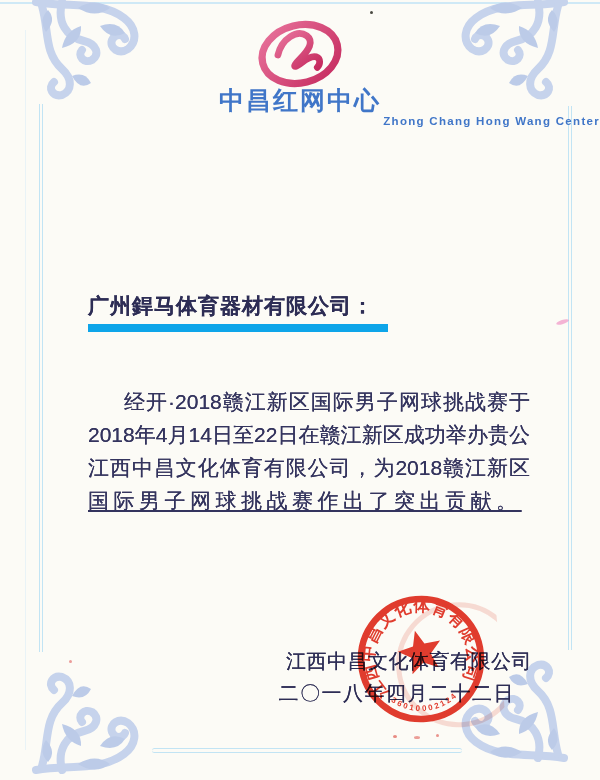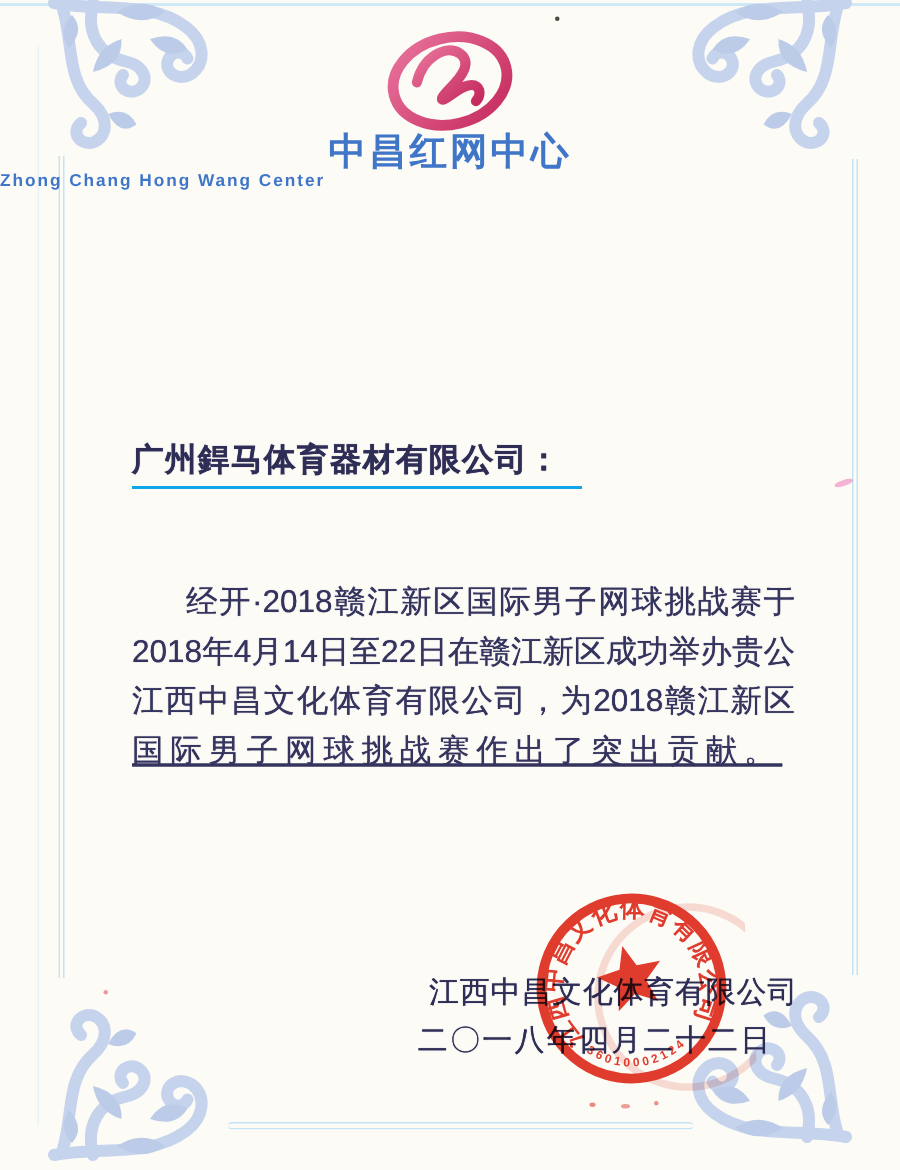--- a/index.html
+++ b/index.html
@@ -25,31 +25,31 @@
   .ornament { position:absolute; width:114px; height:114px; z-index:1; }
   .ornament.tl { left:28px;  top:-4px;  }
   .ornament.tr { left:458px; top:-4px;  transform:scaleX(-1); }
   .ornament.bl { left:28px;  top:662px; transform:scaleY(-1); }
   .ornament.br { left:458px; top:650px; transform:scale(-1,-1); }
 
   
   .logo { position:absolute; left:252px; top:14px; width:96px; height:80px; z-index:2; }
   .org-cn { position:absolute; left:0; right:0; top:84px; text-align:center;
     font-size:25px; font-weight:700; letter-spacing:2px; color:#4076c8; z-index:2; }
-  .org-en { position:absolute; left:0; right:0; top:115px; text-align:left;
+  .org-en { position:absolute; left:0; right:0; top:115px; text-align:right;
     font-size:11.5px; font-weight:700; letter-spacing:1.3px; color:#4076c8; z-index:2; }
 
   .cert-title { position:absolute; left:0; right:0; top:170px; text-align:center;
     font-size:58px; font-weight:900; letter-spacing:3px; color:#d6356e;
     -webkit-text-stroke:2.2px #d6356e; z-index:2; }
 
   
   .recipient-row { position:absolute; left:88px; top:292px; z-index:2; }
   .recipient { display:inline-block; font-size:21px; font-weight:700; letter-spacing:1px;
-    color:#2d2d55; padding:0 14px 4px 0; border-bottom:2px solid #0ea5e9;
+    color:#2d2d55; padding:0 14px 4px 0; border-bottom:8px solid #0ea5e9;
     text-shadow:0 0 .5px #2d2d55; }
 
   .paragraph { position:absolute; left:88px; top:341px; width:442px; z-index:2; }
   .pline { height:33px; line-height:33px; font-size:21px; color:#34345e;
     text-align:justify; text-align-last:justify; text-justify:inter-character;
     word-break:break-all; text-shadow:0 0 .5px #34345e; white-space:nowrap; }
   .pline.justified { white-space:normal; }
   .pline.indent { padding-left:36px;margin-top:44px; }
   .pline.last { text-align:center; text-align-last:left; letter-spacing:4.5px;text-decoration:underline; }
 

